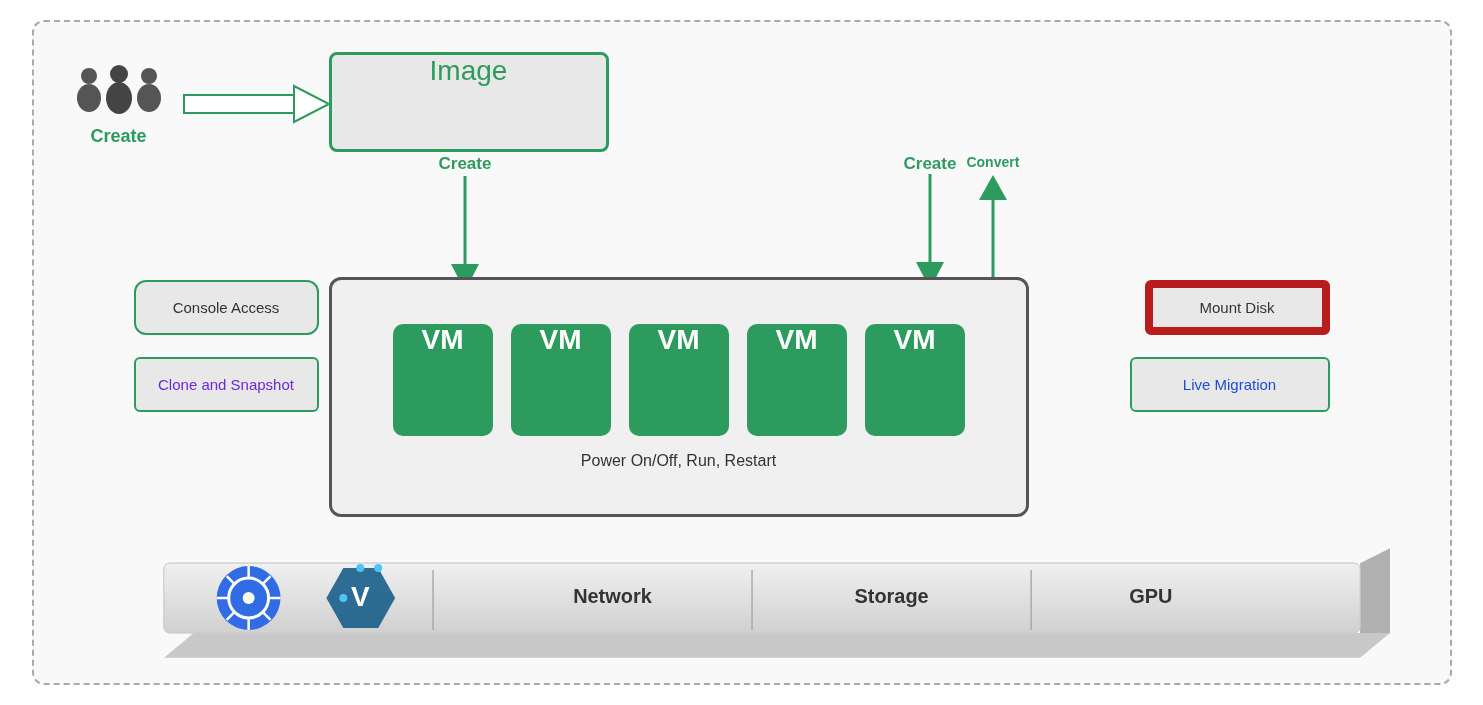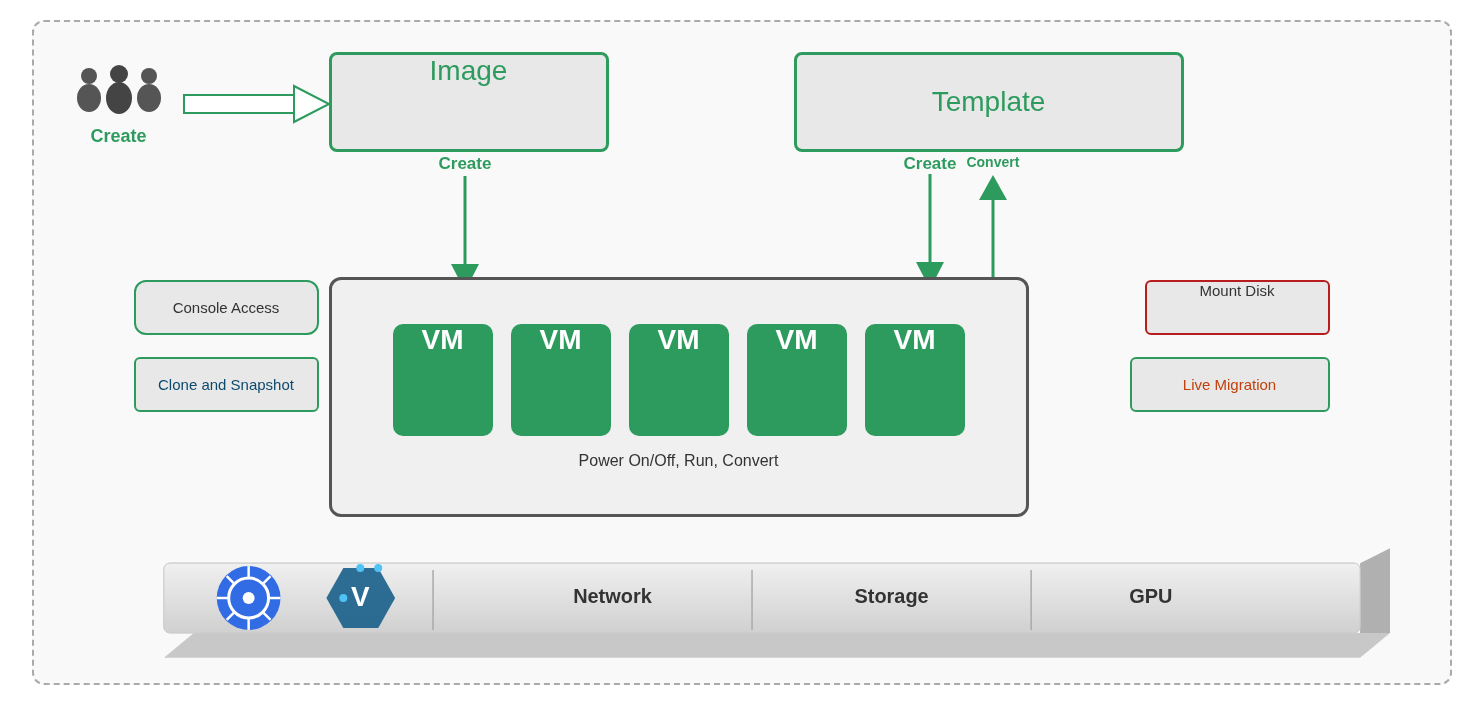--- a/index.html
+++ b/index.html
@@ -156,35 +156,35 @@
       border: 2px solid #2e9b5e;
       border-radius: 6px;
       background: #e8e8e8;
       display: flex;
       align-items: center;
       justify-content: center;
     }
 
     .clone-label {
       font-size: 15px;
-      color: #0c4a6e;
+      color: #6d28d9;
     }
 
     
     .mount-box {
       position: absolute;
       right: 120px;
       top: 258px;
       width: 185px;
       height: 55px;
-      border: 2px solid #b91c1c;
+      border: 8px solid #b91c1c;
       border-radius: 6px;
       background: #e8e8e8;
       display: flex;
-      align-items: flex-start;
+      align-items: center;
       justify-content: center;
     }
 
     .mount-label {
       font-size: 15px;
       color: #333;
     }
 
     
     .live-box {
@@ -196,21 +196,21 @@
       border: 2px solid #2e9b5e;
       border-radius: 6px;
       background: #e8e8e8;
       display: flex;
       align-items: center;
       justify-content: center;
     }
 
     .live-label {
       font-size: 15px;
-      color: #c2410c;
+      color: #1d4ed8;
     }
 
     
     .infra-bar {
       position: absolute;
       bottom: 25px;
       left: 100px;
       right: 60px;
       height: 110px;
     }
@@ -241,23 +241,20 @@
       <rect x="5" y="18" width="110" height="18" fill="white" stroke="#2e9b5e" stroke-width="2"></rect>
 
       <polygon points="115,9 150,27 115,45" fill="white" stroke="#2e9b5e" stroke-width="2"></polygon>
     </svg>
   </div>
 
   <div class="image-box">
     <span class="image-box-label">Image</span>
   </div>
 
-  <div class="template-box">
-    <span class="template-box-label">Template</span>
-  </div>
 
   <div style="position:absolute; left:405px; top:132px; display:flex; flex-direction:column; align-items:center;">
     <span style="color:#2e9b5e; font-size:17px; font-weight:bold; margin-bottom:2px;">Create</span>
     <svg width="40" height="118">
       <line x1="20" y1="0" x2="20" y2="95" stroke="#2e9b5e" stroke-width="3"></line>
 
       <polygon points="6,88 20,115 34,88" fill="#2e9b5e"></polygon>
     </svg>
   </div>
 
@@ -291,21 +288,21 @@
       <div class="vm-block">
         <span>VM</span>
       </div>
       <div class="vm-block">
         <span>VM</span>
       </div>
       <div class="vm-block">
         <span>VM</span>
       </div>
     </div>
-    <div class="vm-subtitle">Power On/Off, Run, Convert</div>
+    <div class="vm-subtitle">Power On/Off, Run, Restart</div>
   </div>
 
   <div class="console-box">
     <span class="console-label">Console Access</span>
   </div>
 
   <div class="clone-box">
     <span class="clone-label">Clone and Snapshot</span>
   </div>
 

